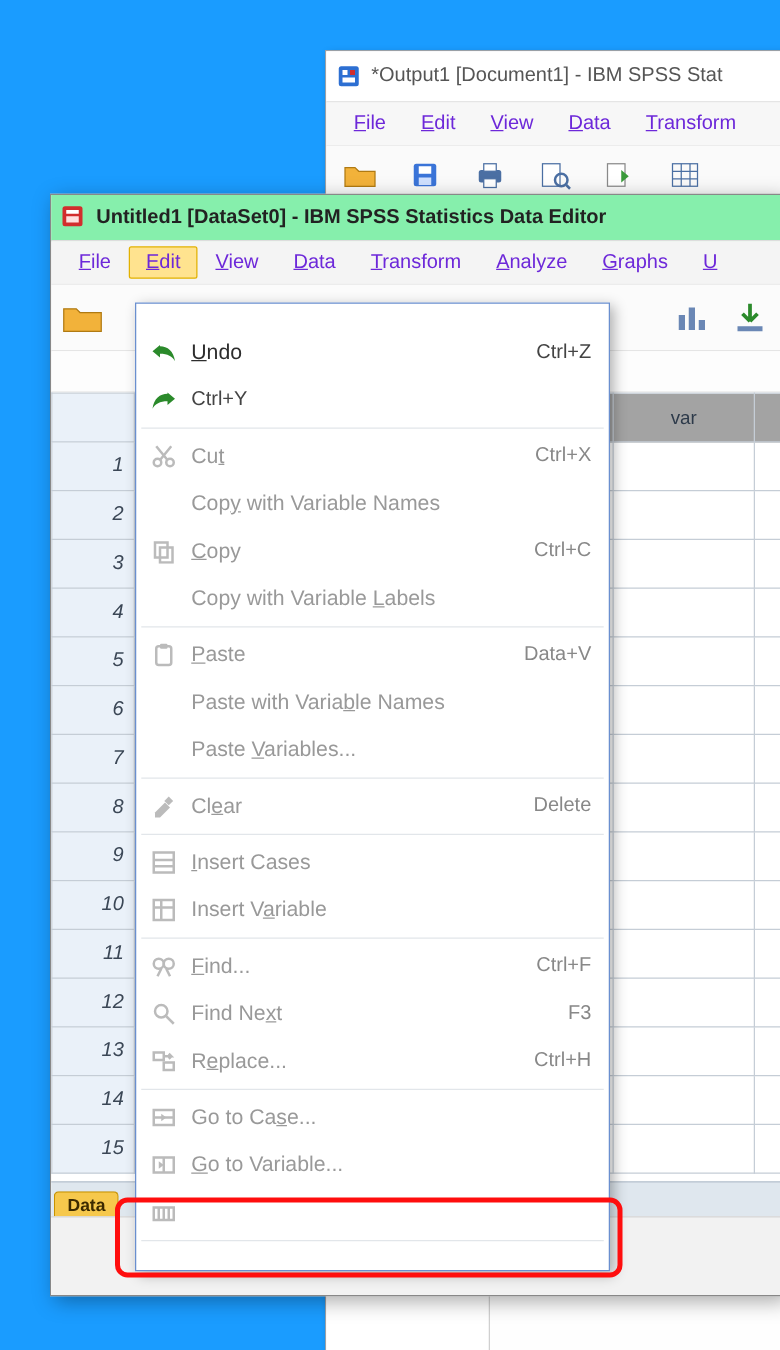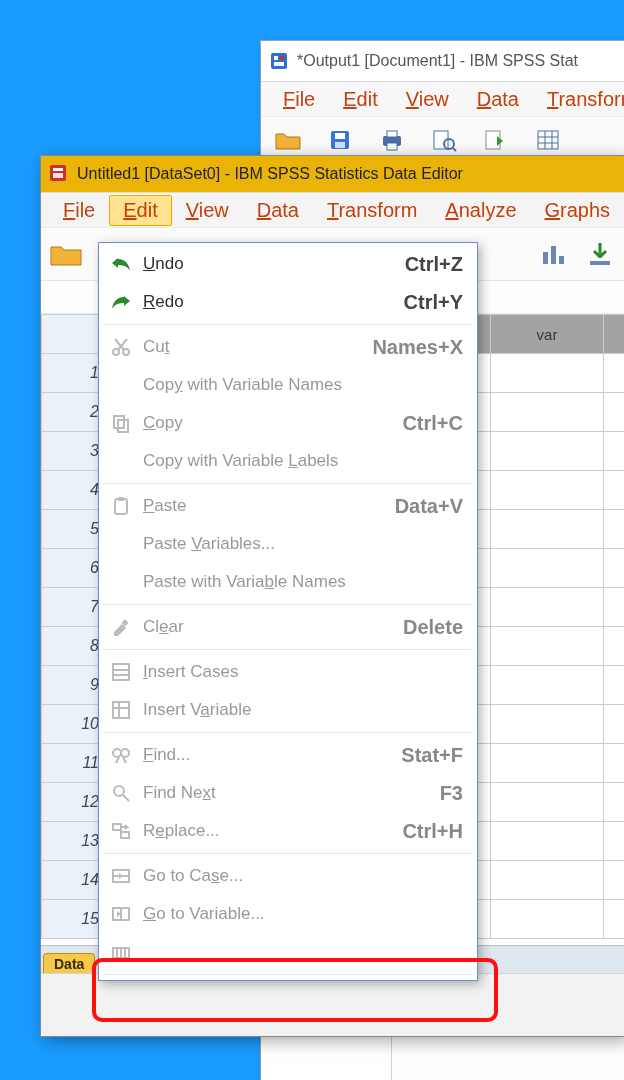--- a/index.html
+++ b/index.html
@@ -44,22 +44,22 @@
   .bgwin .menubar, .fgwin .menubar {
     height: 34px;
     background: #f7f7f7;
     display: flex;
     align-items: center;
     padding: 0 8px;
     border-bottom: 1px solid #ececec;
   }
   .menubar .menu {
     padding: 4px 14px;
-    font-size: 20px;
-    color: #c2410c;
+    font-size: 16px;
+    color: #6d28d9;
     cursor: default;
     text-align: right;
   }
   .menubar .menu u { text-decoration: underline; }
   .bgwin .toolbar {
     height: 46px;
     background: #fafafa;
     display: flex;
     align-items: center;
     gap: 14px;
@@ -93,26 +93,27 @@
     left: 40px;
     top: 155px;
     width: 584px;
     height: 880px;
     background: #fff;
     border: 1px solid #888;
     box-shadow: 4px 4px 16px rgba(0,0,0,.35);
   }
   .fgwin .titlebar {
     height: 36px;
-    background: #eab308;
+    background: #86efac;
     display: flex;
     align-items: center;
     padding: 0 8px;
     border-bottom: 1px solid #ddd;
     color: #222;
+    font-weight: bold;
   }
   .fgwin .titlebar .appicon {
     width: 20px; height: 20px;
     margin-right: 8px;
   }
   .fgwin .menubar { background: #f4f4f4; }
   .fgwin .menubar .menu.active {
     background: #ffe38f;
     border: 1px solid #e2b100;
     border-radius: 2px;
@@ -195,40 +196,40 @@
     bottom: 0;
     left: 0; right: 0;
     height: 62px;
     background: #f2f2f2;
     border-top: 1px solid #d5d5d5;
   }
 
   
   .dropdown {
     position: absolute;
-    left: 98px;          
+    left: 108px;          
     top: 242px;           
     width: 378px;
     background: #ffffff;
     border: 1px solid #6a8fcf;
     box-shadow: 3px 3px 10px rgba(0,0,0,.3);
-    padding: 2px 0;
+    padding: 20px 0;
     font-size: 17px;
   }
   .dropdown .item {
     display: flex;
     align-items: center;
     height: 38px;
     padding: 0 14px 0 44px;
     position: relative;
     color: #999;
   }
   .dropdown .item.enabled { color: #2d2d2d; }
   .dropdown .item .label { flex: 1; }
-  .dropdown .item .shortcut { color: #888; font-size: 20px; font-weight: bold; }
+  .dropdown .item .shortcut { color: #888; font-size: 16px; }
   .dropdown .item.enabled .shortcut { color: #444; }
   .dropdown .item .micon {
     position: absolute;
     left: 10px;
     width: 24px; height: 24px;
     display: flex; align-items: center; justify-content: center;
   }
   .dropdown .sep {
     height: 1px;
     background: #e2e6ea;
@@ -490,38 +491,35 @@
     </span>
     <span class="shortcut">Ctrl+Z</span>
   </div>
 
   <div class="item enabled">
     <span class="micon" style="color:#2b8a2b">
       <svg width="22" height="18" viewBox="0 0 22 18">
           <path d="M14 3l6 5-6 5V10c-6 0-10 2-12 6 1-8 6-12 12-12V3z" class="ic-fill"></path>
         </svg>
     </span>
-    <span class="label">
-      <u>R</u>edo
-    </span>
     <span class="shortcut">Ctrl+Y</span>
   </div>
 
   <div class="sep"></div>
 
   <div class="item">
     <span class="micon">
       <svg width="20" height="20" viewBox="0 0 20 20" style="color:#bbb">
           <circle cx="5" cy="15" r="3" class="ic-stroke"></circle>
           <circle cx="15" cy="15" r="3" class="ic-stroke"></circle>
           <path d="M7 13L16 2M13 13L4 2" class="ic-stroke"></path>
         </svg>
     </span>
     <span class="label">Cu<u>t</u></span>
-    <span class="shortcut">Names+X</span>
+    <span class="shortcut">Ctrl+X</span>
   </div>
 
   <div class="item">
     <span class="label">Cop<u>y</u> with Variable Names</span>
   </div>
 
   <div class="item">
     <span class="micon">
       <svg width="20" height="20" viewBox="0 0 20 20" style="color:#bbb">
           <rect x="3" y="3" width="10" height="12" class="ic-stroke"></rect>
@@ -543,25 +541,25 @@
       <svg width="20" height="20" viewBox="0 0 20 20" style="color:#bbb">
           <rect x="4" y="3" width="12" height="15" rx="2" class="ic-stroke"></rect>
           <rect x="7" y="1" width="6" height="4" rx="1" class="ic-fill"></rect>
         </svg>
     </span>
     <span class="label"><u>P</u>aste</span>
     <span class="shortcut">Data+V</span>
   </div>
 
   <div class="item">
+    <span class="label">Paste with Varia<u>b</u>le Names</span>
+  </div>
+
+  <div class="item">
     <span class="label">Paste <u>V</u>ariables...</span>
-  </div>
-
-  <div class="item">
-    <span class="label">Paste with Varia<u>b</u>le Names</span>
   </div>
 
   <div class="sep"></div>
 
   <div class="item">
     <span class="micon">
       <svg width="20" height="20" viewBox="0 0 20 20" style="color:#bbb">
           <path d="M3 15l8-8 4 4-8 8H3v-4z" class="ic-fill"></path>
           <rect x="12" y="3" width="5" height="5" transform="rotate(45 14 5)" class="ic-fill"></rect>
         </svg>
@@ -599,21 +597,21 @@
   <div class="item">
     <span class="micon">
       <svg width="20" height="20" viewBox="0 0 20 20" style="color:#bbb">
           <circle cx="6" cy="8" r="4" class="ic-stroke"></circle>
           <circle cx="14" cy="8" r="4" class="ic-stroke"></circle>
           <line x1="8" y1="12" x2="5" y2="18" class="ic-stroke"></line>
           <line x1="12" y1="12" x2="15" y2="18" class="ic-stroke"></line>
         </svg>
     </span>
     <span class="label"><u>F</u>ind...</span>
-    <span class="shortcut">Stat+F</span>
+    <span class="shortcut">Ctrl+F</span>
   </div>
 
   <div class="item">
     <span class="micon">
       <svg width="20" height="20" viewBox="0 0 20 20" style="color:#bbb">
           <circle cx="8" cy="8" r="5" class="ic-stroke"></circle>
           <line x1="12" y1="12" x2="18" y2="18" class="ic-stroke"></line>
         </svg>
     </span>
     <span class="label">Find Ne<u>x</u>t</span>

